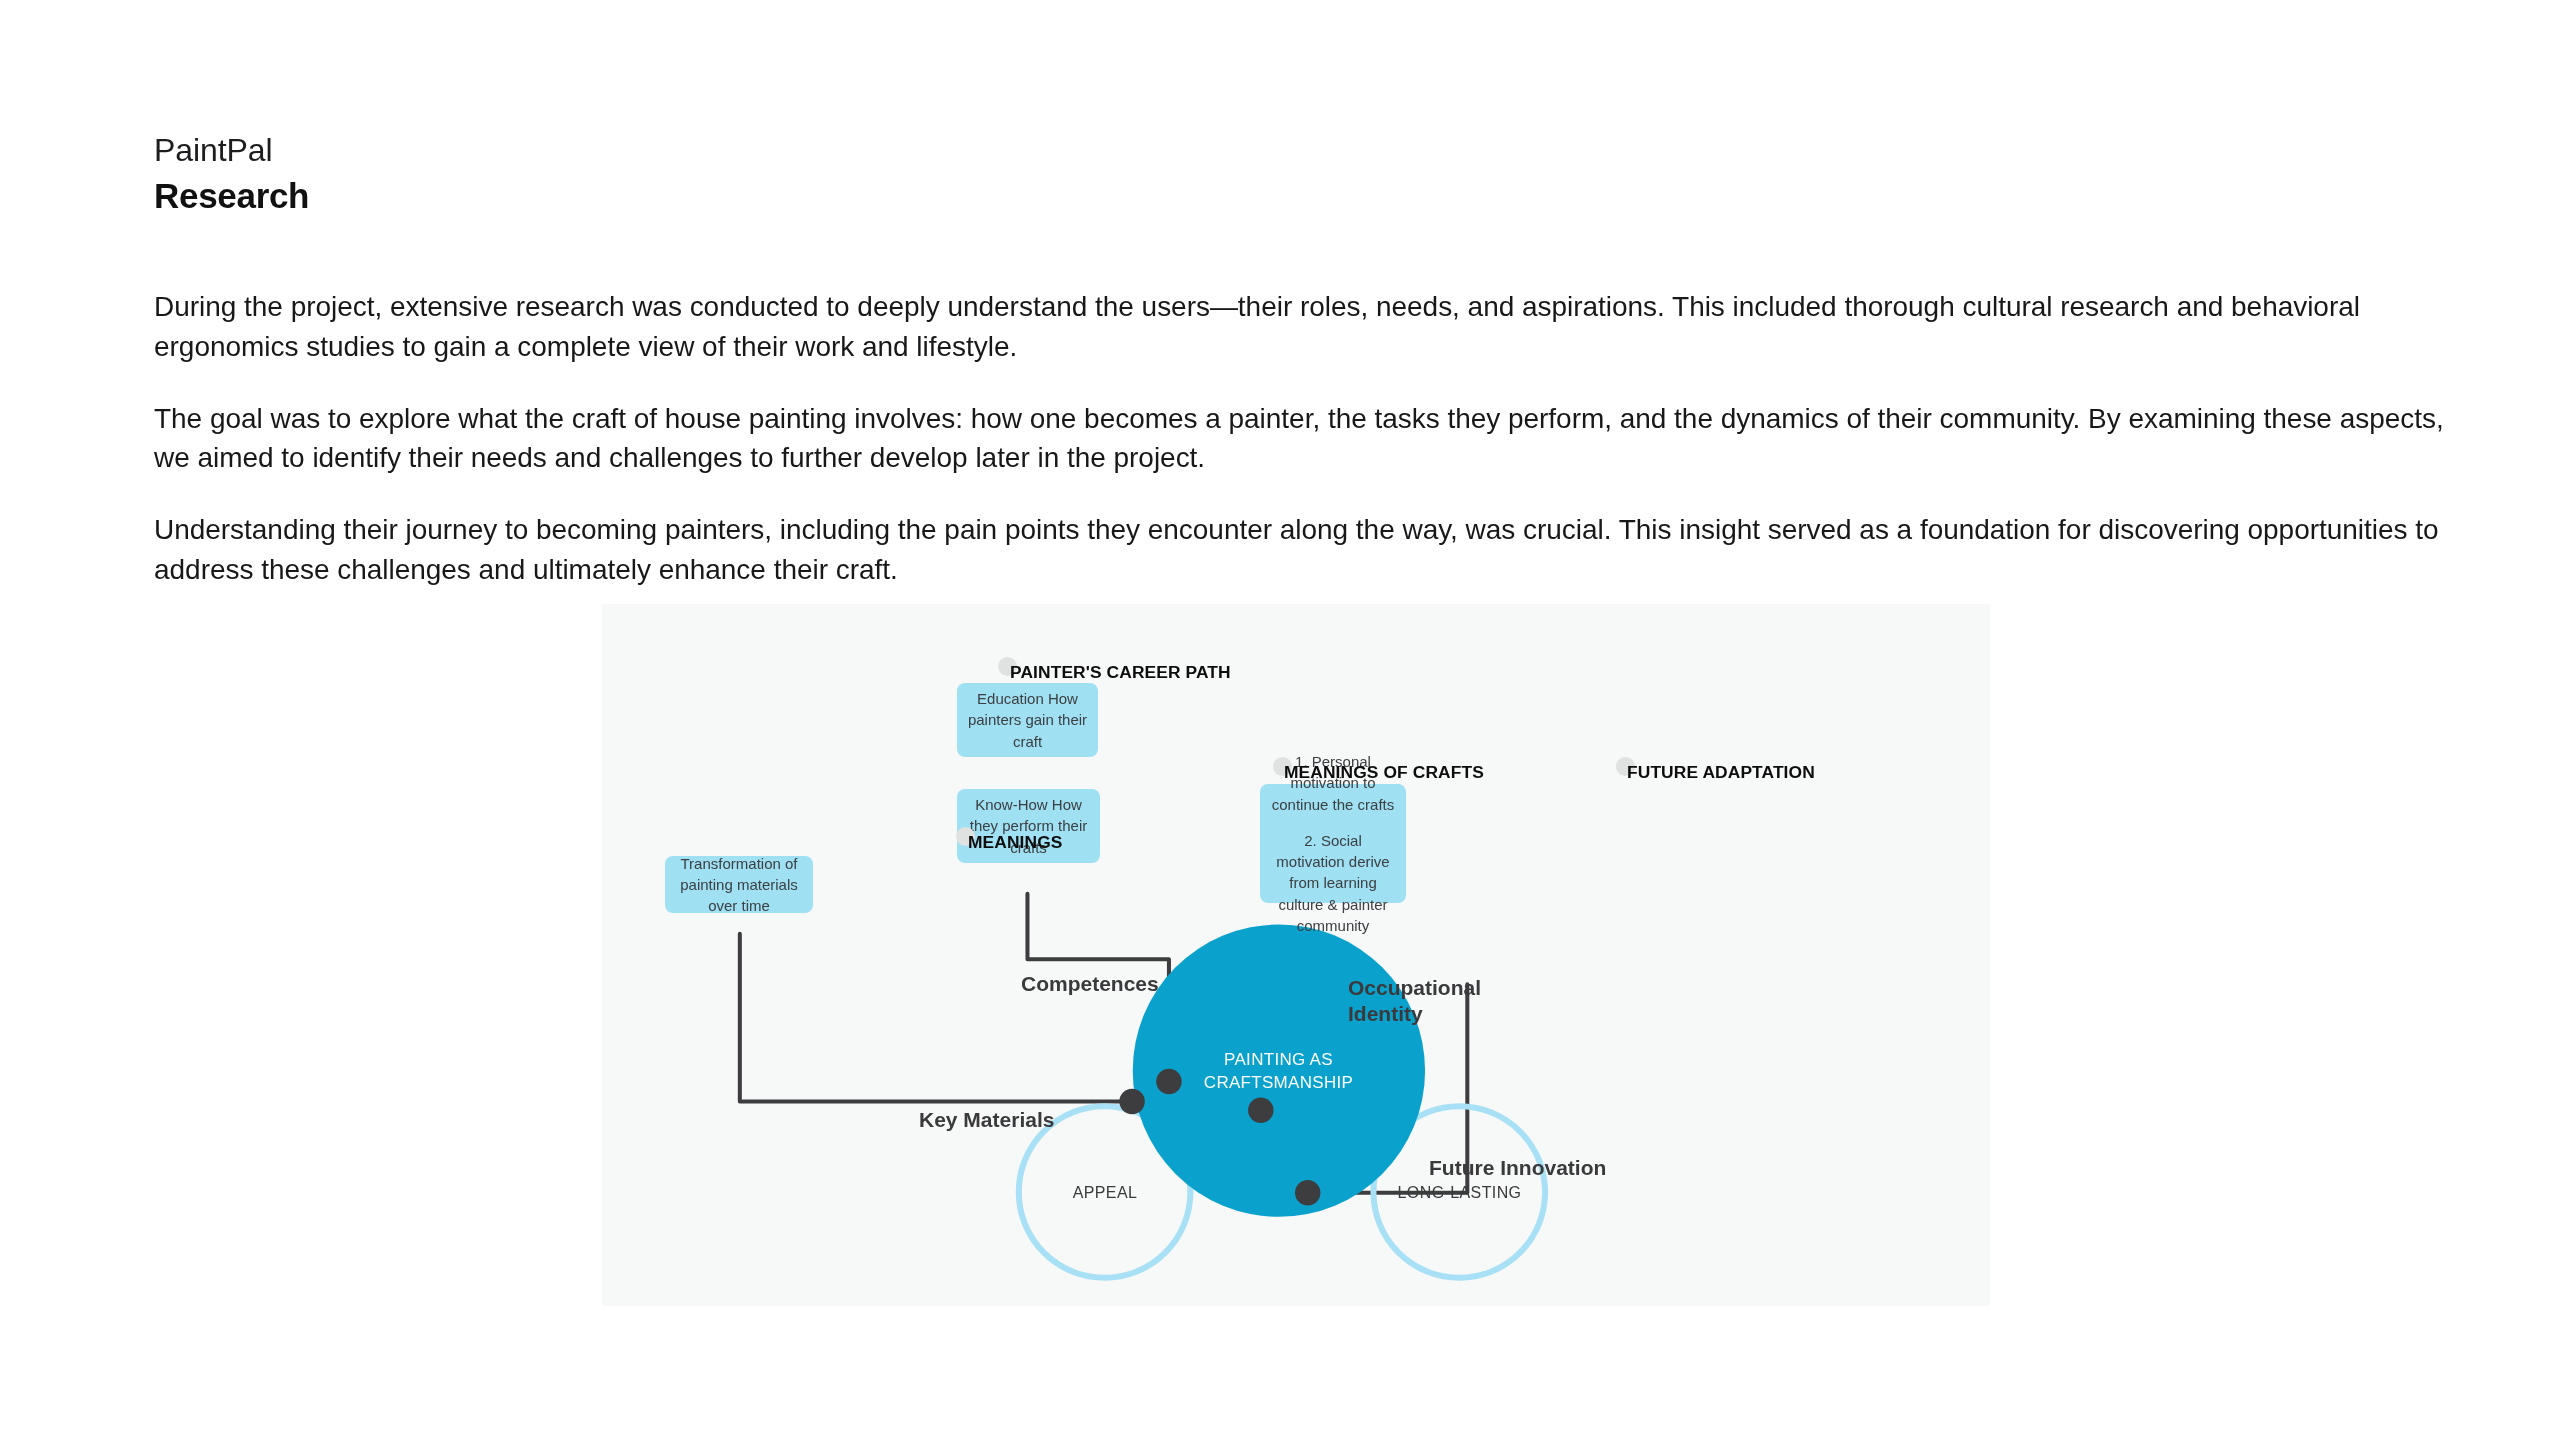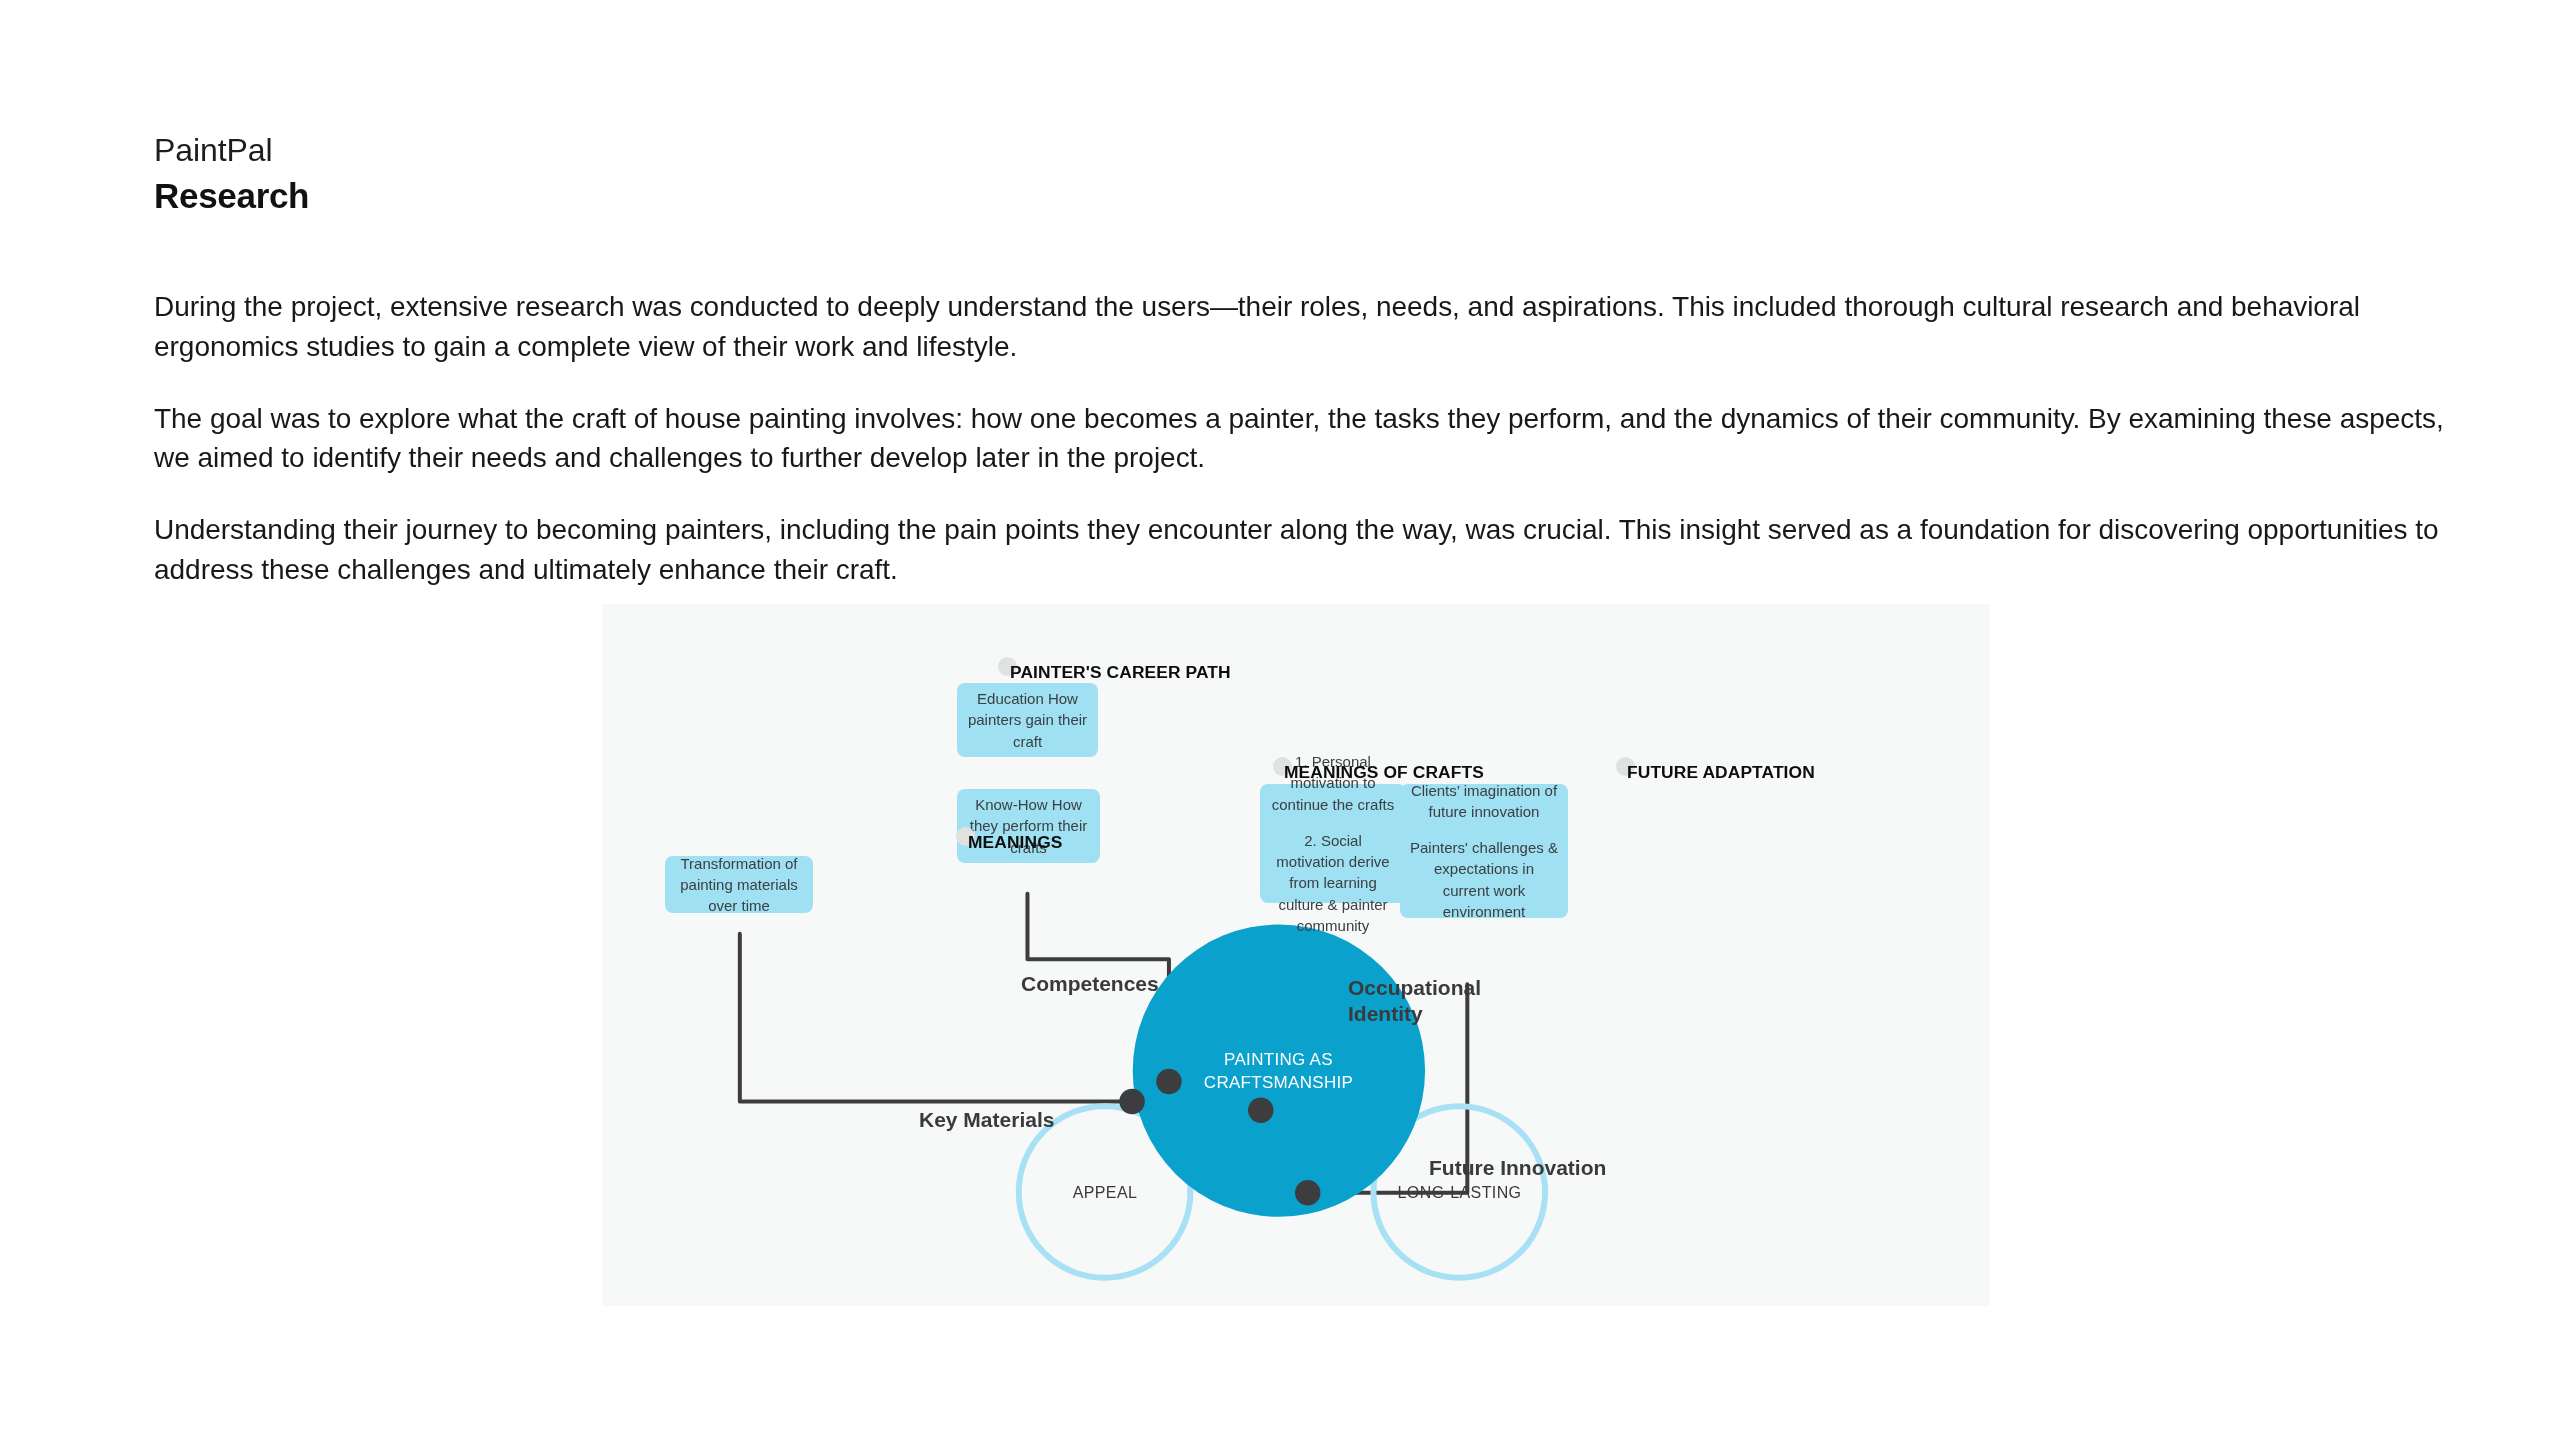--- a/index.html
+++ b/index.html
@@ -209,27 +209,20 @@
 to continue the crafts</div>
     <div class="blk">2. Social motivation derive
 from learning culture &amp;
 painter community</div>
   </div>
   <div class="edge-label" style="left:746px; top:371px;">Occupational
 Identity</div>
 
   <div class="title-dot" style="left:1014px; top:153px;"></div>
   <div class="cluster-title" style="left:1025px; top:158px;">FUTURE ADAPTATION</div>
-  <div class="card" style="left:798px; top:180px; width:168px; height:134px;">
-    <div class="blk">Clients’ imagination of
-future innovation</div>
-    <div class="blk">Painters' challenges &amp;
-expectations
-in current work environment</div>
-  </div>
   <div class="edge-label" style="left:827px; top:551px;">Future Innovation</div>
 
   <div class="hub-label" style="left:576px; top:444px; width:201px;">PAINTING AS
 CRAFTSMANSHIP</div>
   <div class="sat-label" style="left:429px; top:580px; width:148px;">APPEAL</div>
   <div class="sat-label" style="left:777px; top:580px; width:161px;">LONG-LASTING</div>
 
 </div>
 
 

